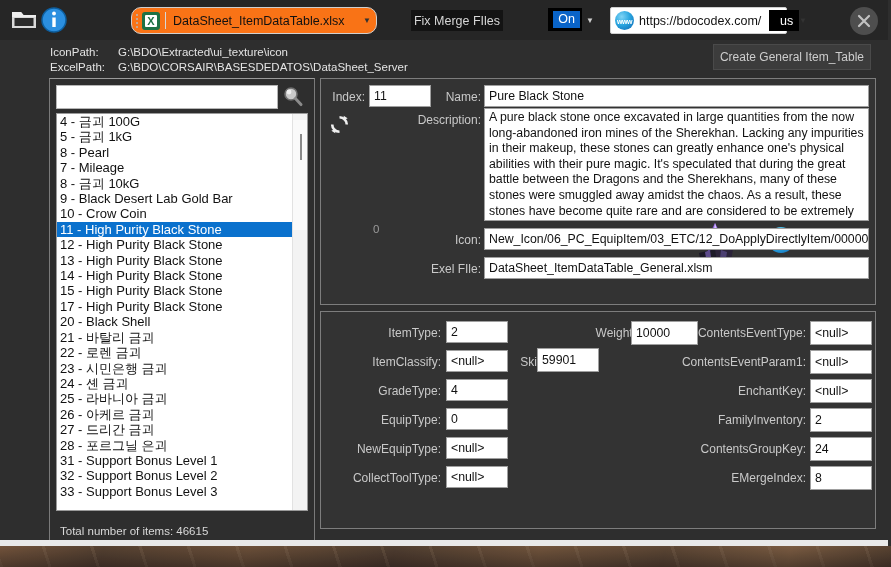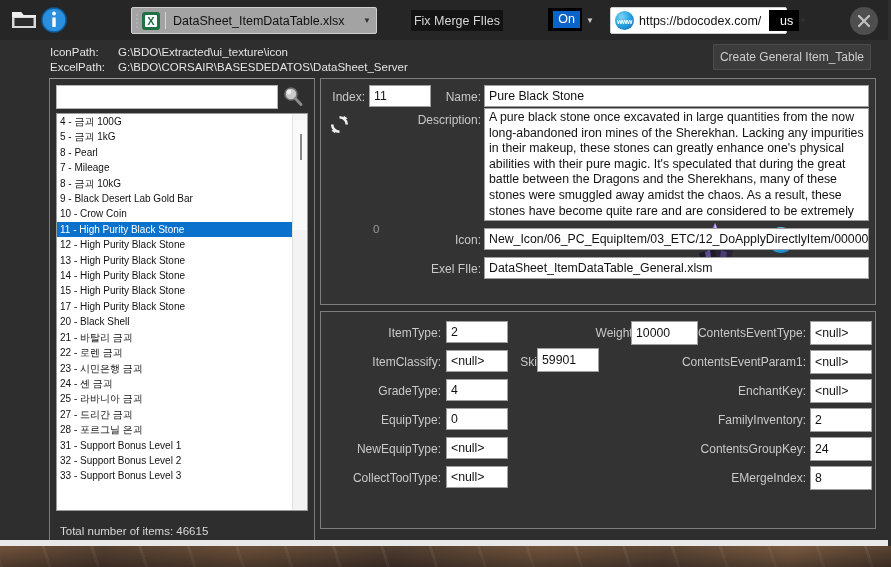--- a/index.html
+++ b/index.html
@@ -56,23 +56,23 @@
     background: #262626;
   }
 
   .tb-open-icon {
     position: absolute; left: 11px; top: 9px; width: 26px; height: 22px;
   }
   .tb-info-icon { position: absolute; left: 41px; top: 7px; width: 26px; height: 26px; }
 
   .combo {
     position: absolute;
-    background: #a3a3a3;
+    background: #f97316;
     border: 1px solid #cfcfcf;
-    border-radius: 2px;
+    border-radius: 10px;
     height: 27px;
     display: flex; align-items: center; justify-content: flex-end;
   }
   .combo .grip {
     width: 9px; height: 100%;
     display: flex; flex-direction: column; justify-content: center; align-items: center;
     gap: 2px;
   }
   .combo .grip i { display:block; width:2px; height:2px; background:#b8b8b8; border-radius:50%; }
   .xls-icon {
@@ -203,21 +203,21 @@
   }
 
   .list-box {
     position: absolute; left: 6px; top: 34px; right: 6px; bottom: 34px;
     background: #ffffff;
     border: 1px solid #9a9a9a;
     overflow: hidden;
   }
   .list-scrollarea { position:absolute; left:0; top:0; right:15px; bottom:0; }
   .list-item {
-    font-size: 10px; color: #111; line-height: 15.4px;
+    font-size: 13px; color: #111; line-height: 15.4px;
     padding: 0 3px; white-space: nowrap; cursor: default;
   }
   .list-item.selected { background: #0a71cd; color: #ffffff; }
   .list-scrollbar {
     position:absolute; right:0; top:0; width: 15px; bottom:0;
     background: #f3f3f3; border-left: 1px solid #e2e2e2; cursor:pointer;
   }
   .list-thumb {
     position:absolute; left: 0; top: 6px; width: 15px; height: 110px;
     background: #fafafa;
@@ -392,20 +392,21 @@
             <div class="list-item">13 - High Purity Black Stone</div>
             <div class="list-item">14 - High Purity Black Stone</div>
             <div class="list-item">15 - High Purity Black Stone</div>
             <div class="list-item">17 - High Purity Black Stone</div>
             <div class="list-item">20 - Black Shell</div>
             <div class="list-item">21 - 바탈리 금괴</div>
             <div class="list-item">22 - 로렌 금괴</div>
             <div class="list-item">23 - 시민은행 금괴</div>
             <div class="list-item">24 - 셴 금괴</div>
             <div class="list-item">25 - 라바니아 금괴</div>
+            <div class="list-item">26 - 아케르 금괴</div>
             <div class="list-item">27 - 드리간 금괴</div>
             <div class="list-item">28 - 포르그닐 은괴</div>
             <div class="list-item">31 - Support Bonus Level 1</div>
             <div class="list-item">32 - Support Bonus Level 2</div>
             <div class="list-item">33 - Support Bonus Level 3</div>
           </div>
       <div class="list-scrollbar">
         <div class="list-thumb">
           <i></i>
         </div>

